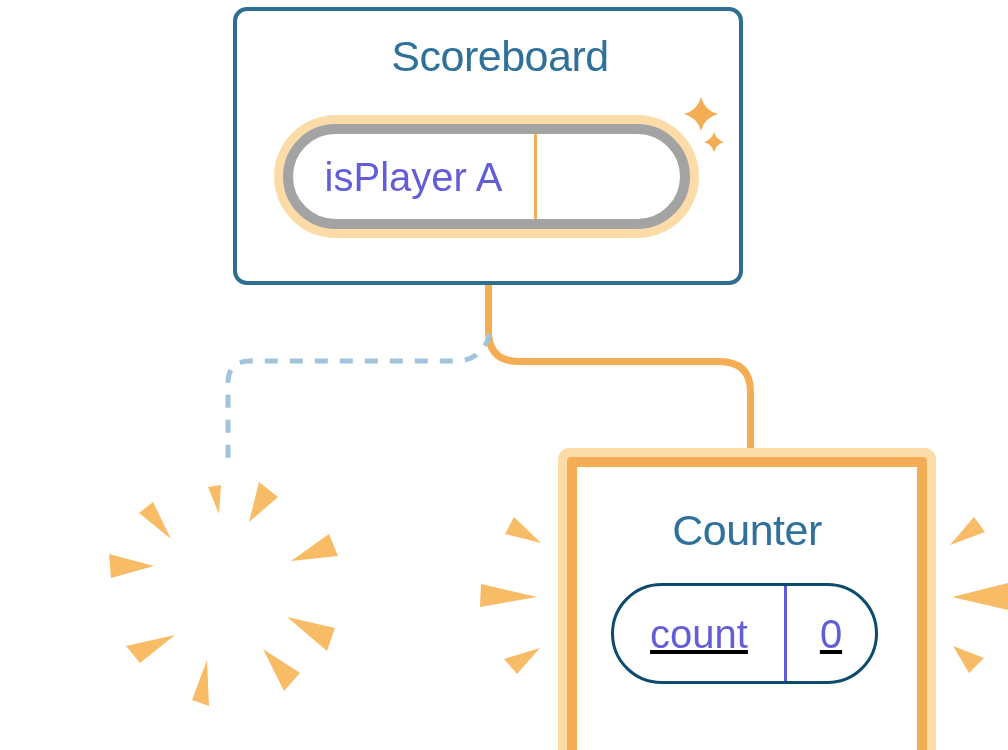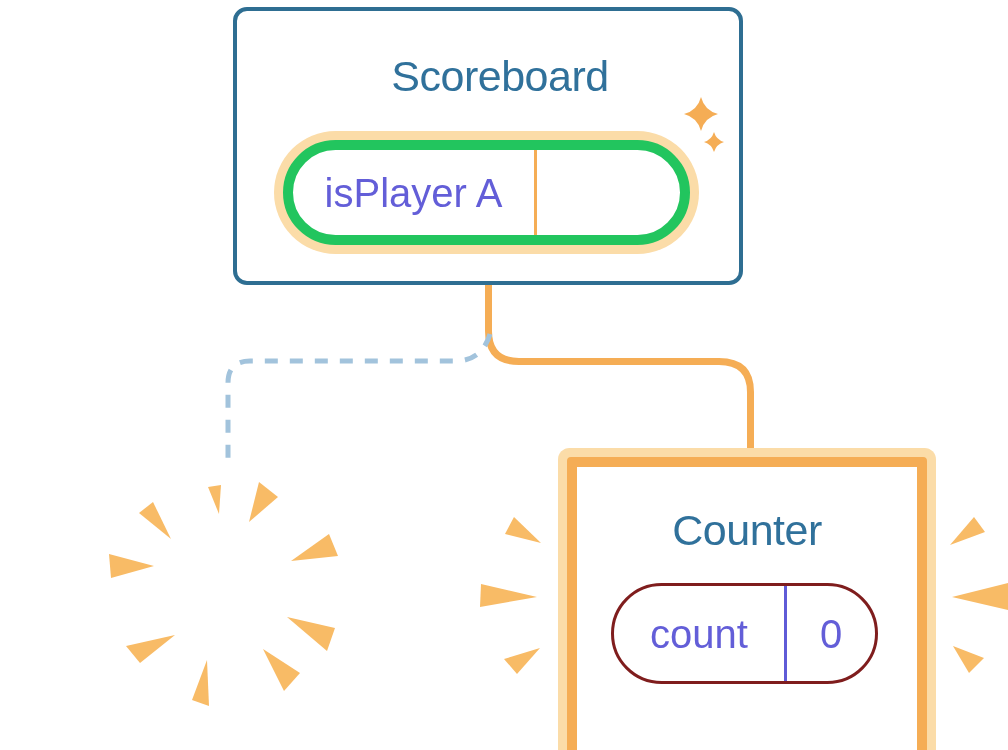--- a/index.html
+++ b/index.html
@@ -31,35 +31,34 @@
     border-radius: 14px;
   }
   .card-title {
     text-align: center;
     font-size: 43px;
     font-weight: 500;
     letter-spacing: -0.5px;
     color: #30719B;
     line-height: 1;
   }
-  .scoreboard .card-title { margin-top: 44px; padding-left: 24px; }
+  .scoreboard .card-title { margin-top: 24px; padding-left: 24px; }
   .state-pill {
     position: absolute;
     display: flex;
     align-items: stretch;
     background: #ffffff;
     box-sizing: border-box;
     border-radius: 999px;
   }
   .orange-pill {
     left: 46px; top: 113px;
     width: 407px; height: 105px;
-    border: 10px solid #22c55e;
+    border: 10px solid #a3a3a3;
     box-shadow: 0 0 0 9px #FBDCA8;
-    margin-top: 16px;
   }
   .pill-cell {
     display: flex;
     align-items: center;
     justify-content: center;
     font-size: 40px;
     color: #635ED8;
     line-height: 1;
   }
   .orange-pill .pill-name { width: 241px; }
@@ -75,21 +74,22 @@
     left: 567px; top: 457px;
     width: 360px; height: 308px;
     border: 10px solid #F5AD55;
     border-radius: 4px;
     box-shadow: 0 0 0 9px #FBDCA8;
   }
   .counter .card-title { margin-top: 42px; }
   .purple-pill {
     left: 34px; top: 116px;
     width: 267px; height: 101px;
-    border: 3px solid #7f1d1d;
+    border: 3px solid #0c4a6e;
+    text-decoration: underline;
   }
   .purple-pill .pill-name { width: 170px; }
   .purple-pill .pill-value { flex: 1; }
   .purple-pill .pill-divider { width: 3px; background: #5F5BD7; }
 </style>
 </head>
 <body>
 
 <div class="stage">
 

